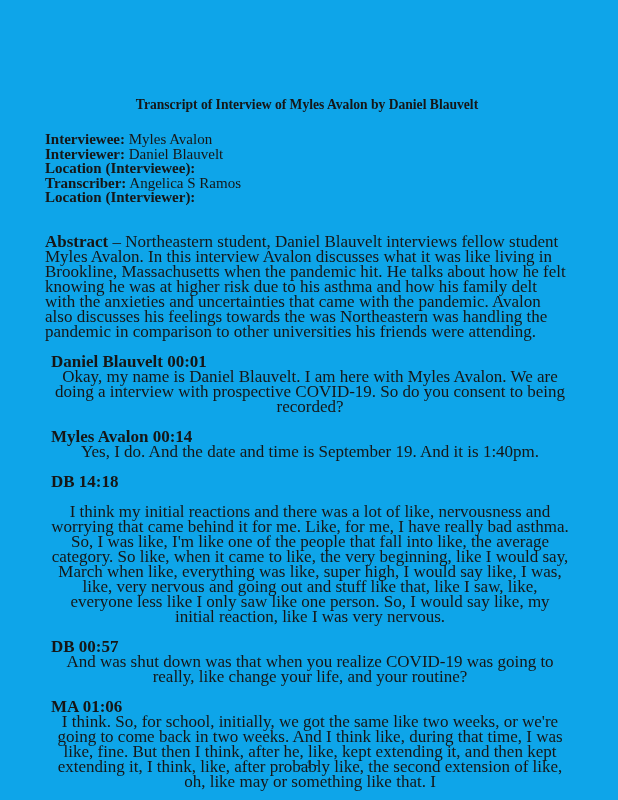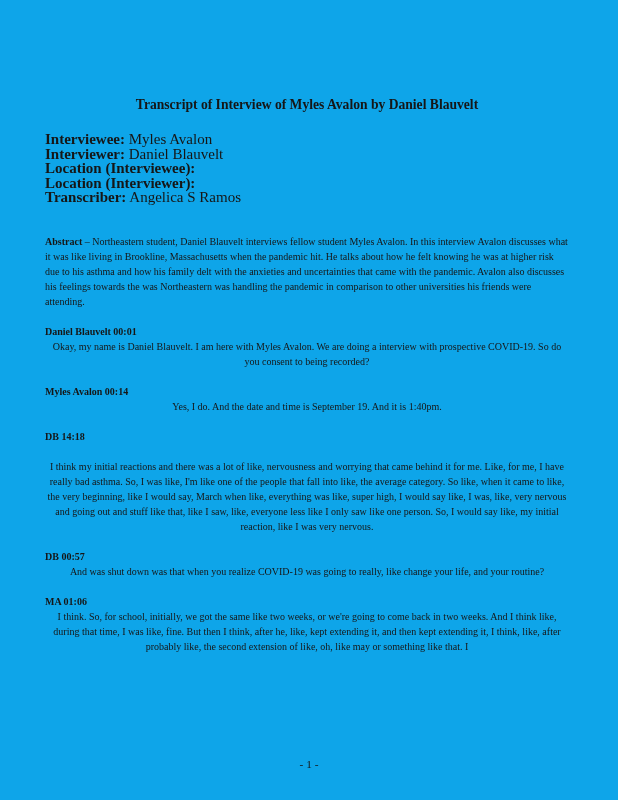--- a/index.html
+++ b/index.html
@@ -32,31 +32,31 @@
     line-height: 14.6px;
     margin: 0 0 29px 0;
   }
   .metadata-line {
     white-space: nowrap;
   }
   .metadata-label {
     font-weight: bold;
   }
   .body-text {
-    font-size: 10px;
+    font-size: 17px;
     line-height: 15px;
   }
   .abstract {
     margin: 0 0 15px 0;
   }
   .abstract-label {
     font-weight: bold;
   }
   .dialogue-block {
-    margin: 15px 0 0 0;
+    margin: 15px 0 0 6px;
   }
   .speaker {
     font-weight: bold;
   }
   .dialogue-text {
     margin: 0;
     text-align: center;
   }
   .footer {
     position: absolute;
@@ -73,22 +73,22 @@
 
 <div class="page">
   <div class="content">
 
     <h1 class="doc-title">Transcript of Interview of Myles Avalon by Daniel Blauvelt</h1>
 
     <div class="metadata">
       <div class="metadata-line"><span class="metadata-label">Interviewee:</span> <span class="metadata-value">Myles Avalon</span></div>
       <div class="metadata-line"><span class="metadata-label">Interviewer:</span> <span class="metadata-value">Daniel Blauvelt</span></div>
       <div class="metadata-line"><span class="metadata-label">Location (Interviewee):</span> <span class="metadata-value"></span></div>
+      <div class="metadata-line"><span class="metadata-label">Transcriber:</span> <span class="metadata-value">Angelica S Ramos</span></div>
       <div class="metadata-line"><span class="metadata-label">Location (Interviewer):</span> <span class="metadata-value"></span></div>
-      <div class="metadata-line"><span class="metadata-label">Transcriber:</span> <span class="metadata-value">Angelica S Ramos</span></div>
     </div>
 
     <p class="body-text abstract"><span class="abstract-label">Abstract</span><span> – Northeastern student, Daniel Blauvelt interviews fellow student Myles Avalon. In this interview Avalon discusses what it was like living in Brookline, Massachusetts when the pandemic hit. He talks about how he felt knowing he was at higher risk due to his asthma and how his family delt with the anxieties and uncertainties that came with the pandemic. Avalon also discusses his feelings towards the was Northeastern was handling the pandemic in comparison to other universities his friends were attending.</span></p>
 
     <div class="dialogue-block">
       <div class="body-text speaker">Daniel Blauvelt 00:01</div>
       <p class="body-text dialogue-text">Okay, my name is Daniel Blauvelt. I am here with Myles Avalon. We are doing a interview with prospective COVID-19. So do you consent to being recorded?</p>
     </div>
 
     <div class="dialogue-block">

